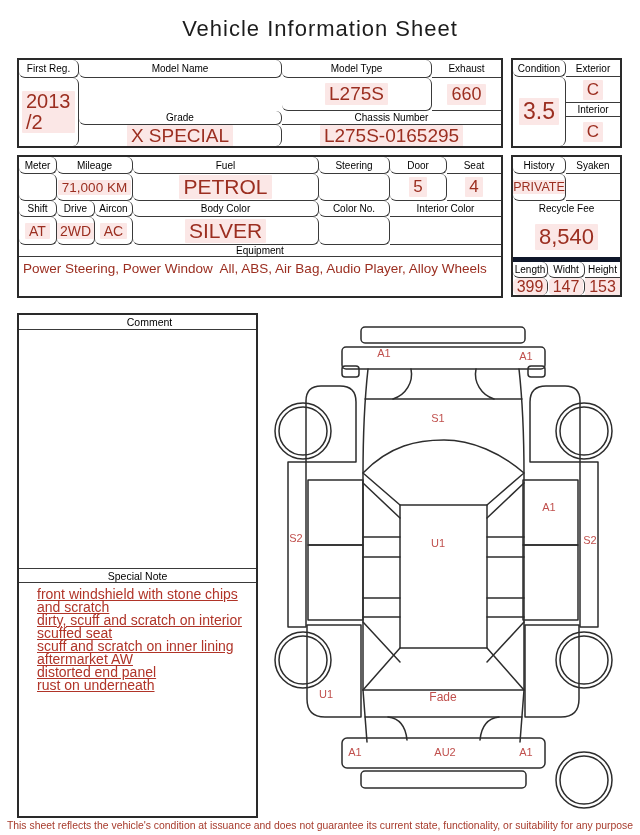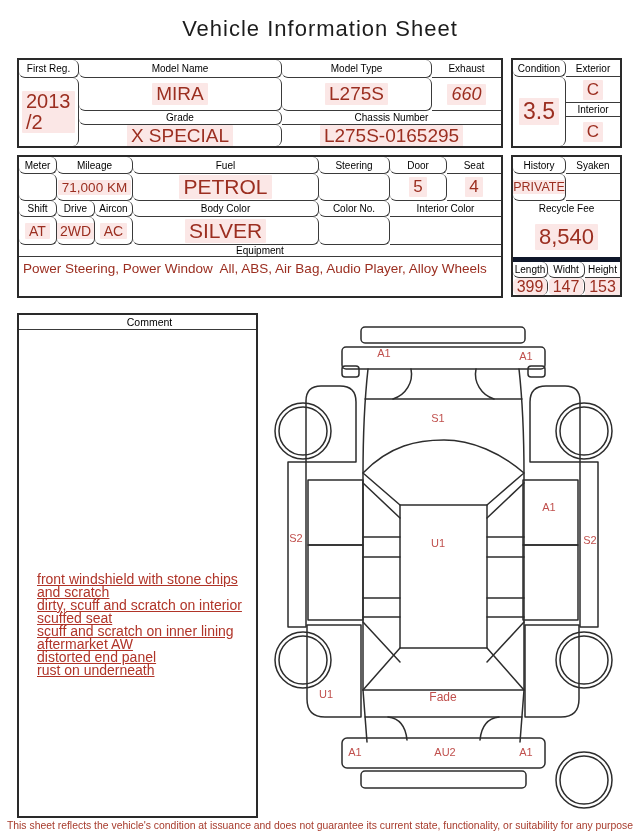--- a/index.html
+++ b/index.html
@@ -14,21 +14,21 @@
   }
   .box { position:absolute; border:2px solid #2a2a2a; background:#fff; }
   .grid { display:grid; width:100%; height:100%; }
   .cell { display:flex; align-items:center; justify-content:center; overflow:hidden; }
   .br { border-right:1px solid #3a3a3a;border-radius:6px; }
   .bb { border-bottom:1px solid #3a3a3a; }
   .hdr { font-size:10px; color:#000; }
   .red { color:#9b2e20; }
   .hl { background:#fbe7e6; padding:0 4px; border-radius:1px; white-space:nowrap; }
   .v19 { font-size:19px; }
-  .v18 { font-size:18px;font-style:italic; }
+  .v18 { font-size:18px; }
   .v23 { font-size:23px; }
   .v17 { font-size:17px; }
   .v21 { font-size:21px; }
   .v16 { font-size:16px; }
   .v15 { font-size:14px; }
   .v135 { font-size:13.5px; }
   .v125 { font-size:12.5px; }
   .v22 { font-size:22px; }
   .firstreg { font-size:20px; line-height:21px; justify-content:flex-start;
               align-items:center; padding-left:3px; }
@@ -68,23 +68,20 @@
     <div class="grid" style="grid-template-columns:60px 203px 150px 1fr; grid-template-rows:18px 33px 14px 1fr;
          grid-template-areas:'fra mna mta exa' 'frv mnv mtv exv' 'frv gra cha cha' 'frv grv chv chv';">
       <div class="cell hdr br bb" style="grid-area:fra">First Reg.</div>
       <div class="cell hdr br bb" style="grid-area:mna">Model Name</div>
       <div class="cell hdr br bb" style="grid-area:mta">Model Type</div>
       <div class="cell hdr bb" style="grid-area:exa">Exhaust</div>
       <div class="cell red firstreg br" style="grid-area:frv">
         <span class="hl"><span>2013</span><br>
         <span>/2</span></span>
       </div>
-      <div class="cell red v19 br bb" style="grid-area:mnv">
-          <span class="hl">MIRA</span>
-        </div>
       <div class="cell red v19 br bb" style="grid-area:mtv">
           <span class="hl">L275S</span>
         </div>
       <div class="cell red v18 bb" style="grid-area:exv">
           <span class="hl">660</span>
         </div>
       <div class="cell hdr br bb" style="grid-area:gra">Grade</div>
       <div class="cell hdr bb" style="grid-area:cha">Chassis Number</div>
       <div class="cell red v19 br" style="grid-area:grv">
           <span class="hl">X SPECIAL</span>
@@ -192,20 +189,21 @@
         </div>
       <div class="cell red v16" style="grid-area:hev">
           <span class="hl">153</span>
         </div>
     </div>
   </div>
 
   <div class="box" style="left:17px; top:313px; width:241px; height:505px;">
     <div class="cbox-hdr">Comment</div>
     <div class="cbox-body"></div>
+    <div class="snote-hdr">Special Note</div>
     <div class="notes">
       <div>front windshield with stone chips and scratch</div>
       <div>dirty, scuff and scratch on interior</div>
       <div>scuffed seat</div>
       <div>scuff and scratch on inner lining</div>
       <div>aftermarket AW</div>
       <div>distorted end panel</div>
       <div>rust on underneath</div>
     </div>
   </div>

